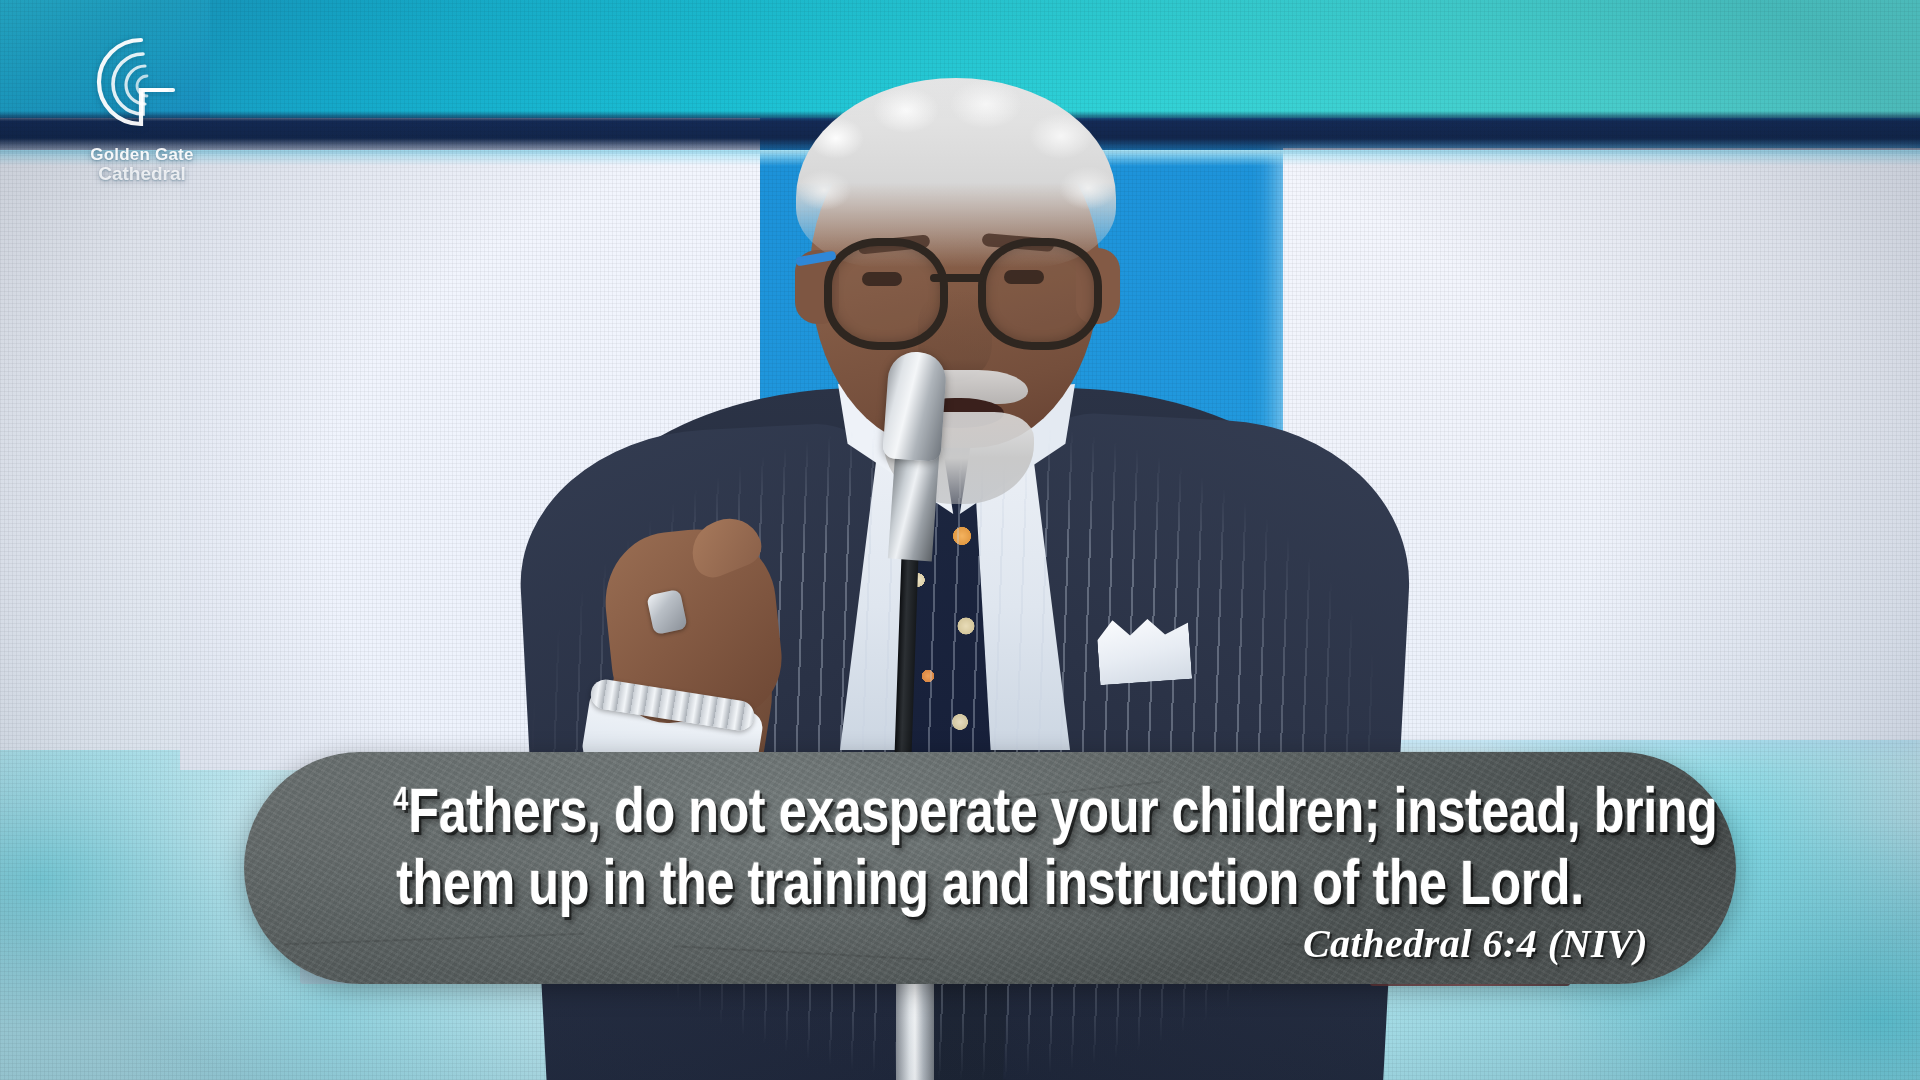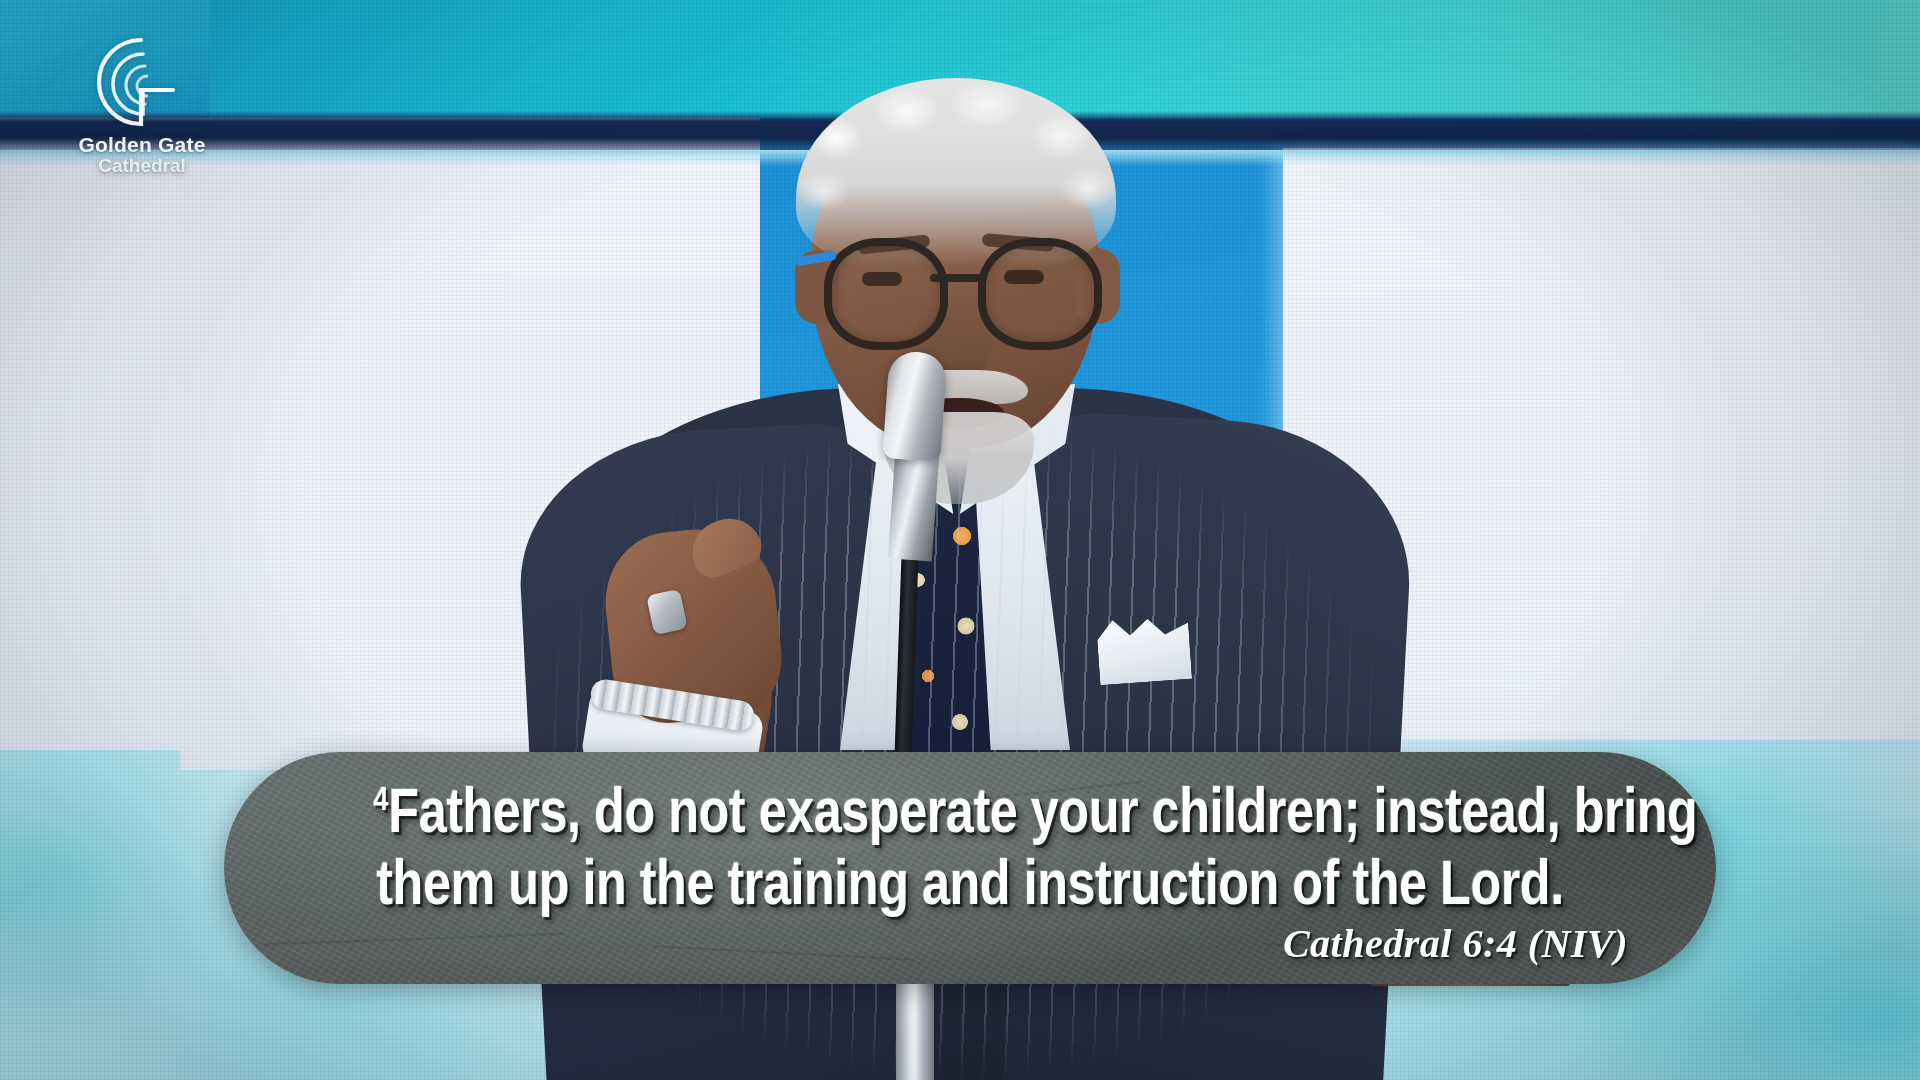--- a/index.html
+++ b/index.html
@@ -103,23 +103,23 @@
   
   .logo-bug {
     position: absolute;
     left: 42px; top: 34px;
     width: 200px; height: 160px;
     text-align: center;
     filter: drop-shadow(0 1px 3px rgba(0,40,70,0.35));
   }
   .logo-mark { width: 110px; height: 96px; margin: 0 auto; display: block; }
   .logo-name {
-    margin-top: 4px;
+    margin-top: 16px;
     color: rgba(255,255,255,0.93);
-    font-size: 21px;
+    font-size: 17px;
     font-weight: 700;
     letter-spacing: 0.2px;
     line-height: 1.05;
     text-shadow: 0 1px 2px rgba(0,60,90,0.30);
   }
   .logo-sub {
     color: rgba(255,255,255,0.80);
     font-size: 19px;
     font-weight: 700;
     line-height: 1.1;
@@ -398,21 +398,21 @@
   .podium-left {
     position: absolute; left: 300px; top: 962px;
     width: 180px; height: 22px;
     background: linear-gradient(90deg, rgba(190,210,225,0.6) 0%, rgba(150,180,205,0.5) 100%);
     border-radius: 3px;
   }
 
   
   .caption-bar {
     position: absolute;
-    left: 224px; top: 752px;
+    left: 244px; top: 752px;
     width: 1492px; height: 232px;
     border-radius: 116px;
     background-color: rgba(92,99,99,0.88);
     background-image:
       radial-gradient(circle 3px at 12% 18%, rgba(255,255,255,0.07) 0%, rgba(255,255,255,0) 100%),
       radial-gradient(circle 4px at 38% 62%, rgba(0,0,0,0.10) 0%, rgba(0,0,0,0) 100%),
       radial-gradient(circle 5px at 71% 28%, rgba(255,255,255,0.06) 0%, rgba(255,255,255,0) 100%),
       radial-gradient(circle 4px at 88% 76%, rgba(0,0,0,0.12) 0%, rgba(0,0,0,0) 100%),
       repeating-linear-gradient(27deg, rgba(255,255,255,0.030) 0px, rgba(255,255,255,0.030) 2px, rgba(0,0,0,0.035) 2px, rgba(0,0,0,0.035) 5px),
       repeating-linear-gradient(-54deg, rgba(255,255,255,0.022) 0px, rgba(255,255,255,0.022) 3px, rgba(0,0,0,0.028) 3px, rgba(0,0,0,0.028) 7px),

